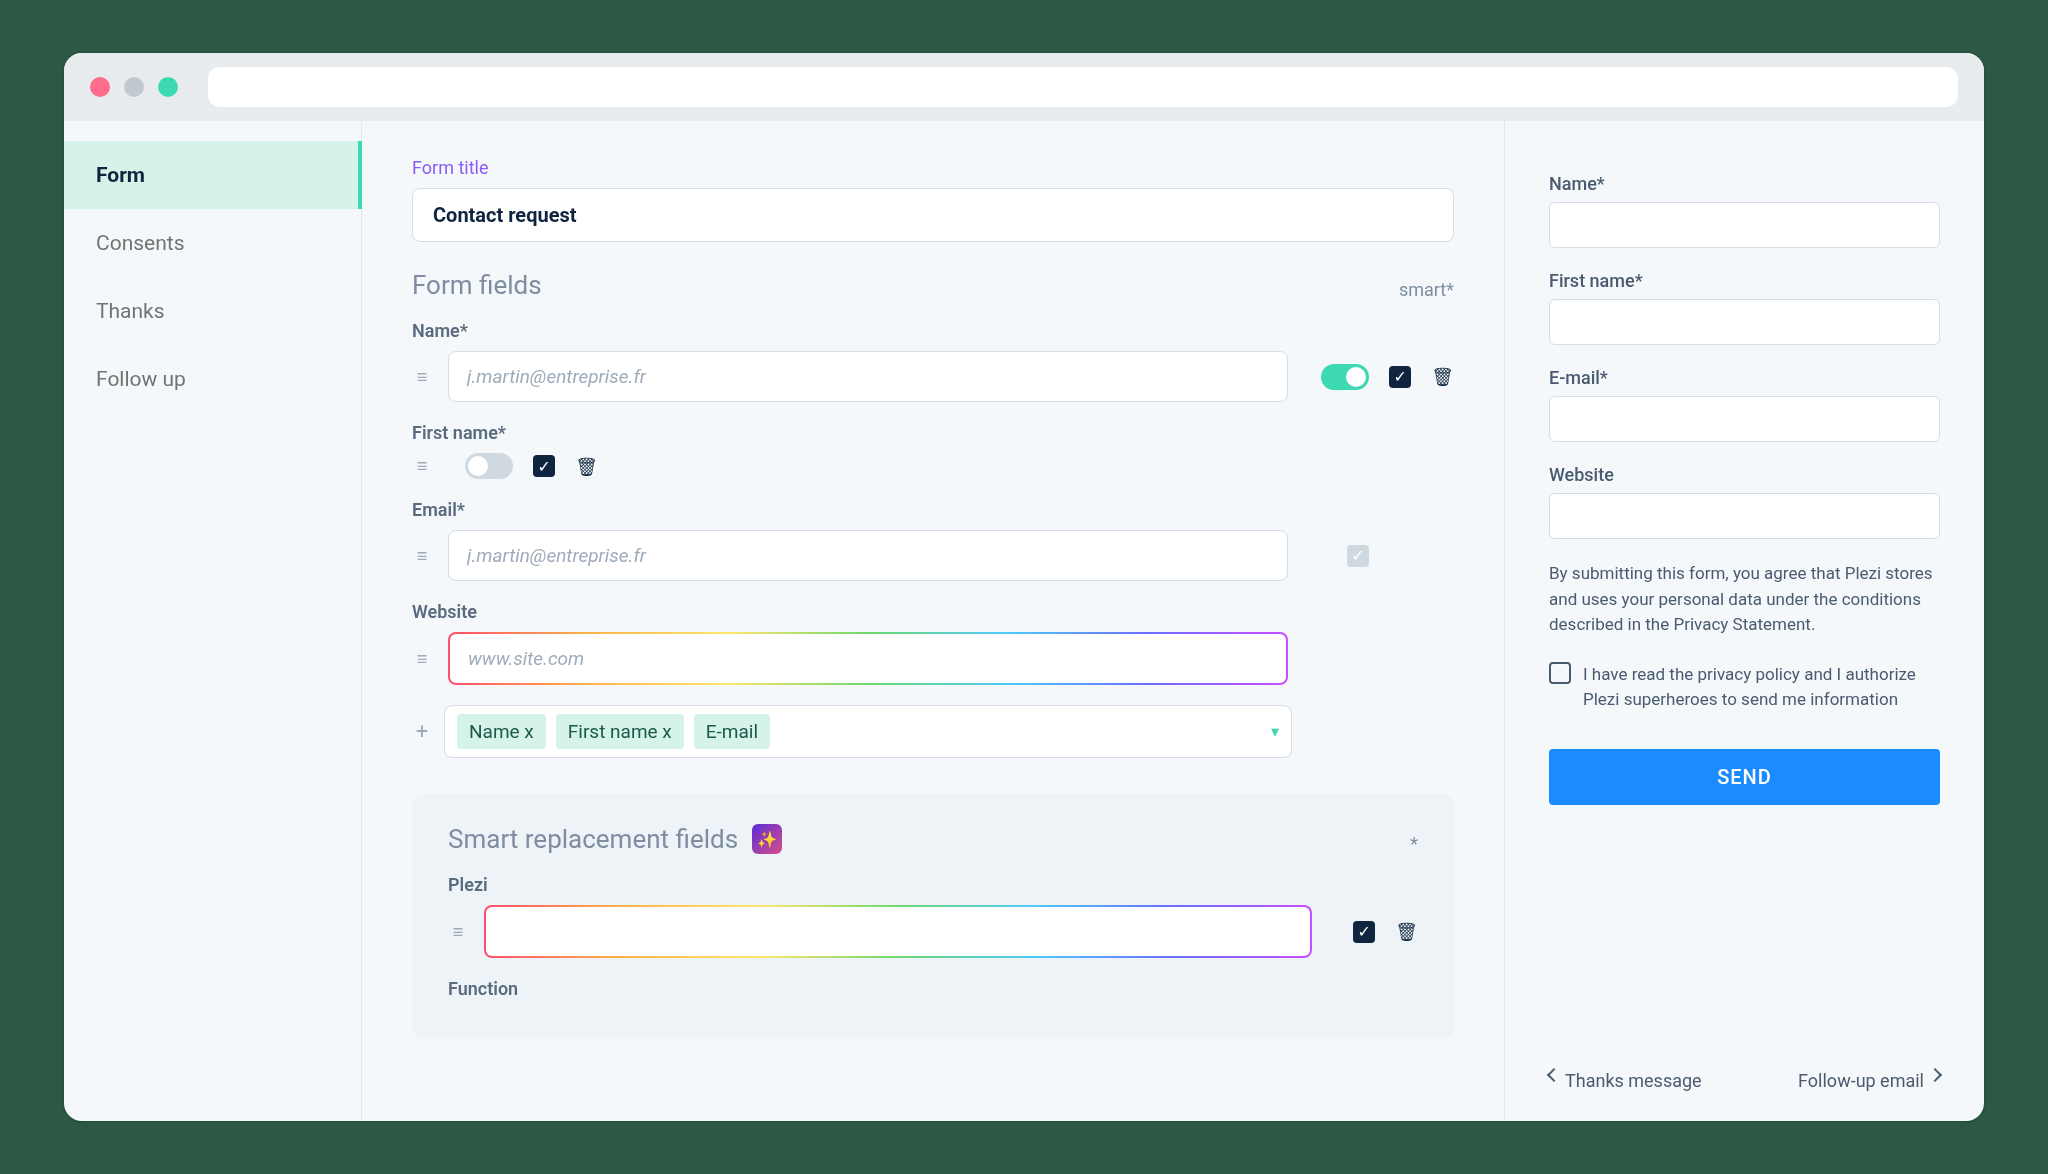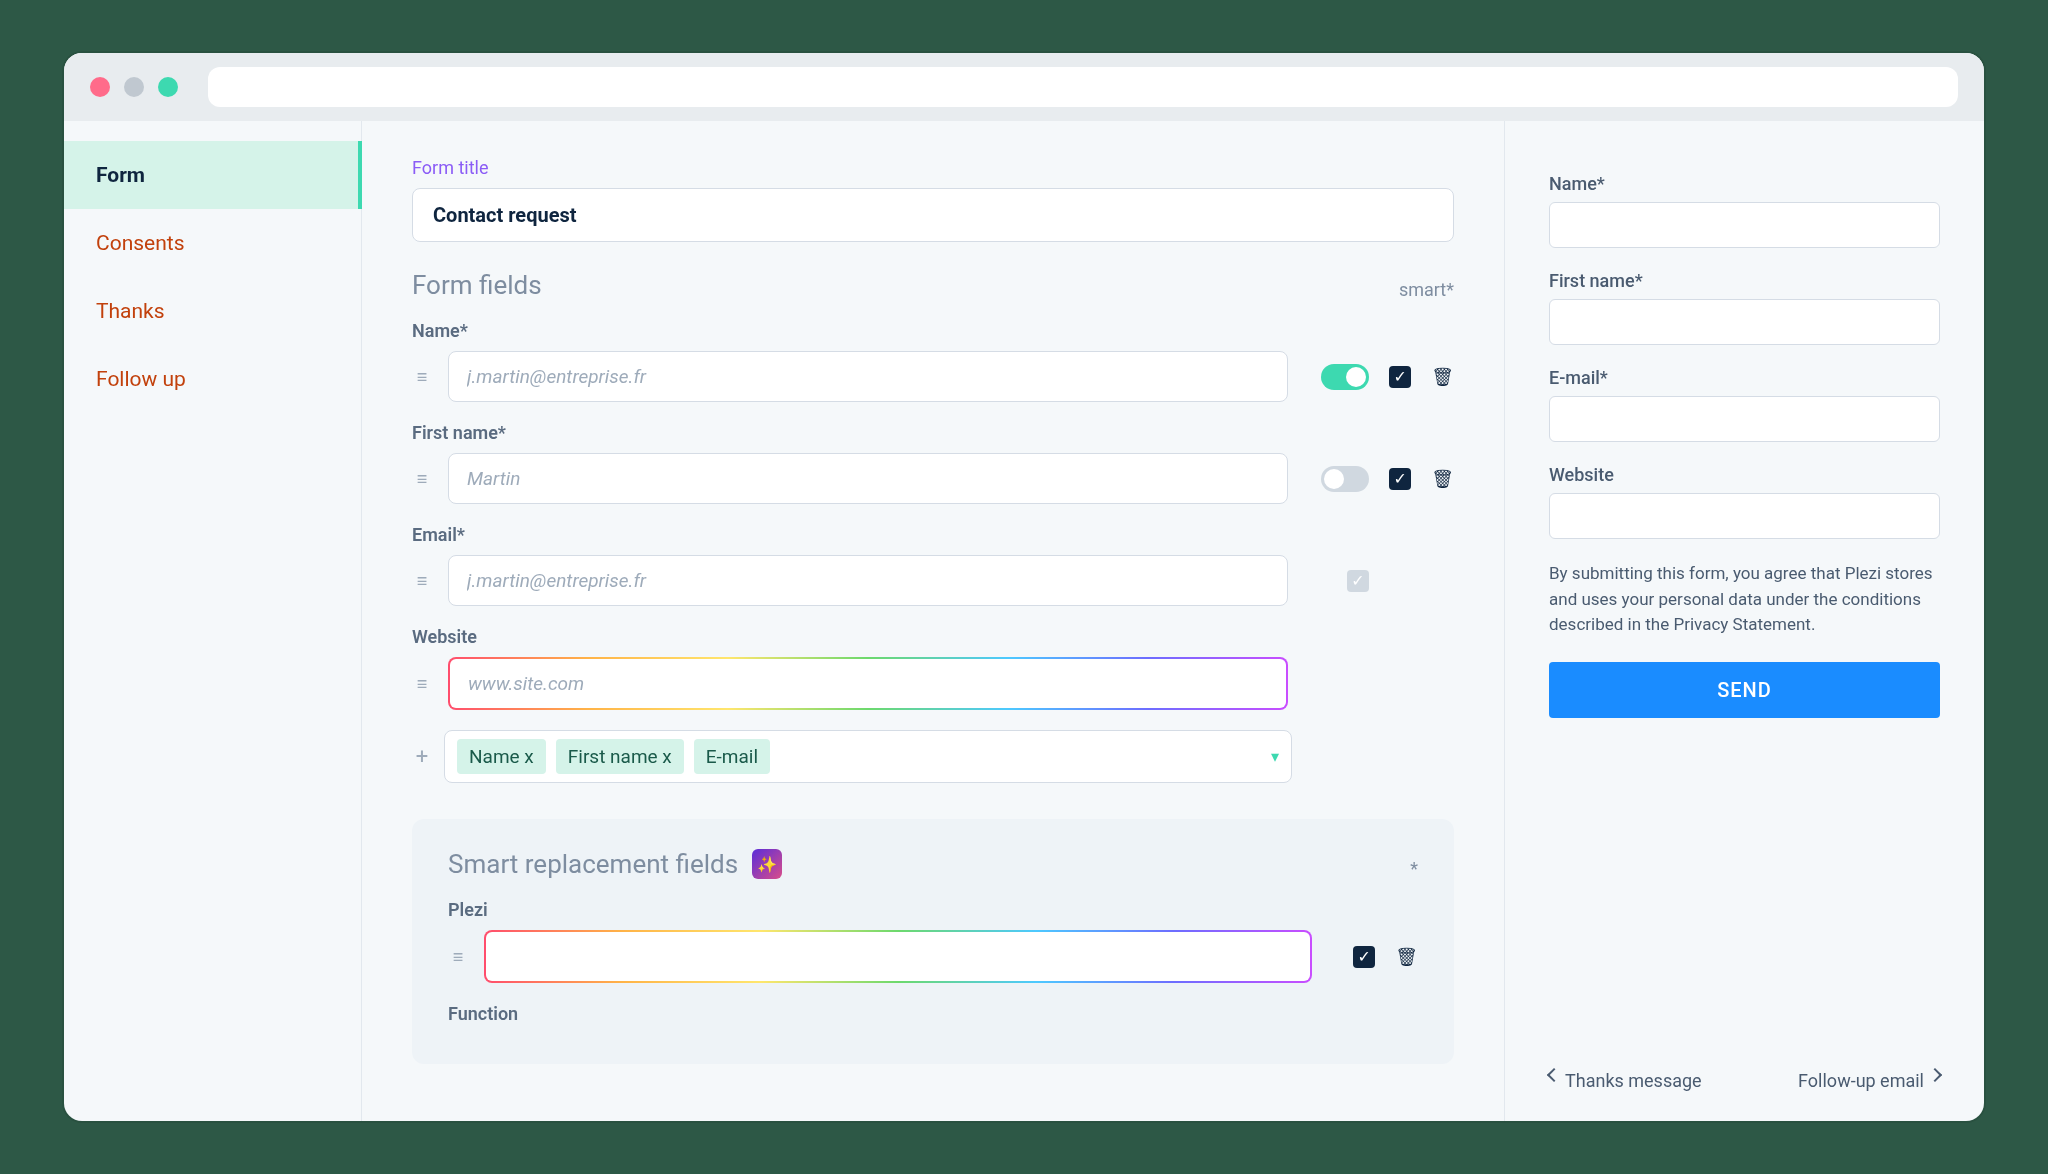--- a/index.html
+++ b/index.html
@@ -5,21 +5,21 @@
 * { margin:0; padding:0; box-sizing:border-box; font-family:-apple-system,BlinkMacSystemFont,"Segoe UI",Roboto,sans-serif; }
 body { background:#2d5846; display:flex; align-items:center; justify-content:center; min-height:100vh; padding:40px; }
 .window { width:100%; max-width:1920px; background:#f5f8fa; border-radius:18px; overflow:hidden; box-shadow:0 0 0 2px rgba(0,0,0,0.08); }
 .titlebar { background:#e8ecef; height:68px; display:flex; align-items:center; padding:0 26px; gap:14px; }
 .dot { width:20px; height:20px; border-radius:50%; }
 .dot.r{background:#ff6b8a;} .dot.y{background:#c0c8d0;} .dot.g{background:#3dd9b0;}
 .url-bar { flex:1; height:40px; background:#fff; border-radius:12px; margin-left:16px; }
 .content { display:flex; height:1000px; }
 
 .sidebar { width:298px; border-right:1px solid #e2e8ee; padding-top:20px; }
-.nav-item { padding:22px 32px; font-size:21px; color:#c2410c; cursor:pointer; }
+.nav-item { padding:22px 32px; font-size:21px; color:#737373; cursor:pointer; }
 .nav-item.active { background:#d5f3e9; color:#0f253f; font-weight:700; border-right:4px solid #3dd9b0; margin-right:-1px; }
 
 .main { flex:1; padding:36px 50px; overflow-y:auto; }
 .label-sm { color:#8b5cf6; font-size:18px; margin-bottom:10px; display:block; }
 .label-sm.bold { color:#5a6b80; font-weight:600; }
 .input-main { width:100%; padding:14px 20px; border:1px solid #d5dce5; border-radius:8px; font-size:20px; color:#0f253f; background:#fff; margin-bottom:28px;font-weight:bold; }
 .section-head { display:flex; align-items:flex-end; justify-content:space-between; margin-bottom:20px; }
 .section-title { color:#7e8da0; font-size:26px; }
 .smart-star { color:#7e8da0; font-size:18px; display:flex; }
 .field-row { display:flex; align-items:center; gap:16px; margin-bottom:20px; }
@@ -103,21 +103,20 @@
           <div class="toggle on"></div>
           <div class="checkbox checked">✓</div>
           <span class="trash">🗑</span>
         </div>
       </div>
 
       
       <span class="label-sm bold">First name*</span>
       <div class="field-row">
         <span class="drag-icon">≡</span>
-        <input class="field-input" placeholder="Martin" style="">
         <div class="controls">
           <div class="toggle off"></div>
           <div class="checkbox checked">✓</div>
           <span class="trash">🗑</span>
         </div>
       </div>
 
       
       <span class="label-sm bold">Email*</span>
       <div class="field-row">
@@ -175,20 +174,24 @@
     <div class="preview">
       <span class="pv-label">Name*</span>
       <input class="pv-input" style="">
       <span class="pv-label">First name*</span>
       <input class="pv-input" style="">
       <span class="pv-label">E-mail*</span>
       <input class="pv-input" style="">
       <span class="pv-label">Website</span>
       <input class="pv-input" style="">
       <p class="pv-text">By submitting this form, you agree that Plezi stores and uses your personal data under the conditions described in the Privacy Statement.</p>
+      <div class="pv-check-row">
+        <div class="pv-checkbox"></div>
+        <p class="pv-text" style="margin:0">I have read the privacy policy and I authorize Plezi superheroes to send me information</p>
+      </div>
       <button class="pv-send">SEND</button>
       <div class="pv-nav">
         <span>
             <i class="chev left"></i>
             <span>Thanks message</span>
           </span>
         <span>
             <span>Follow-up email</span>
             <i class="chev right"></i>
           </span>

